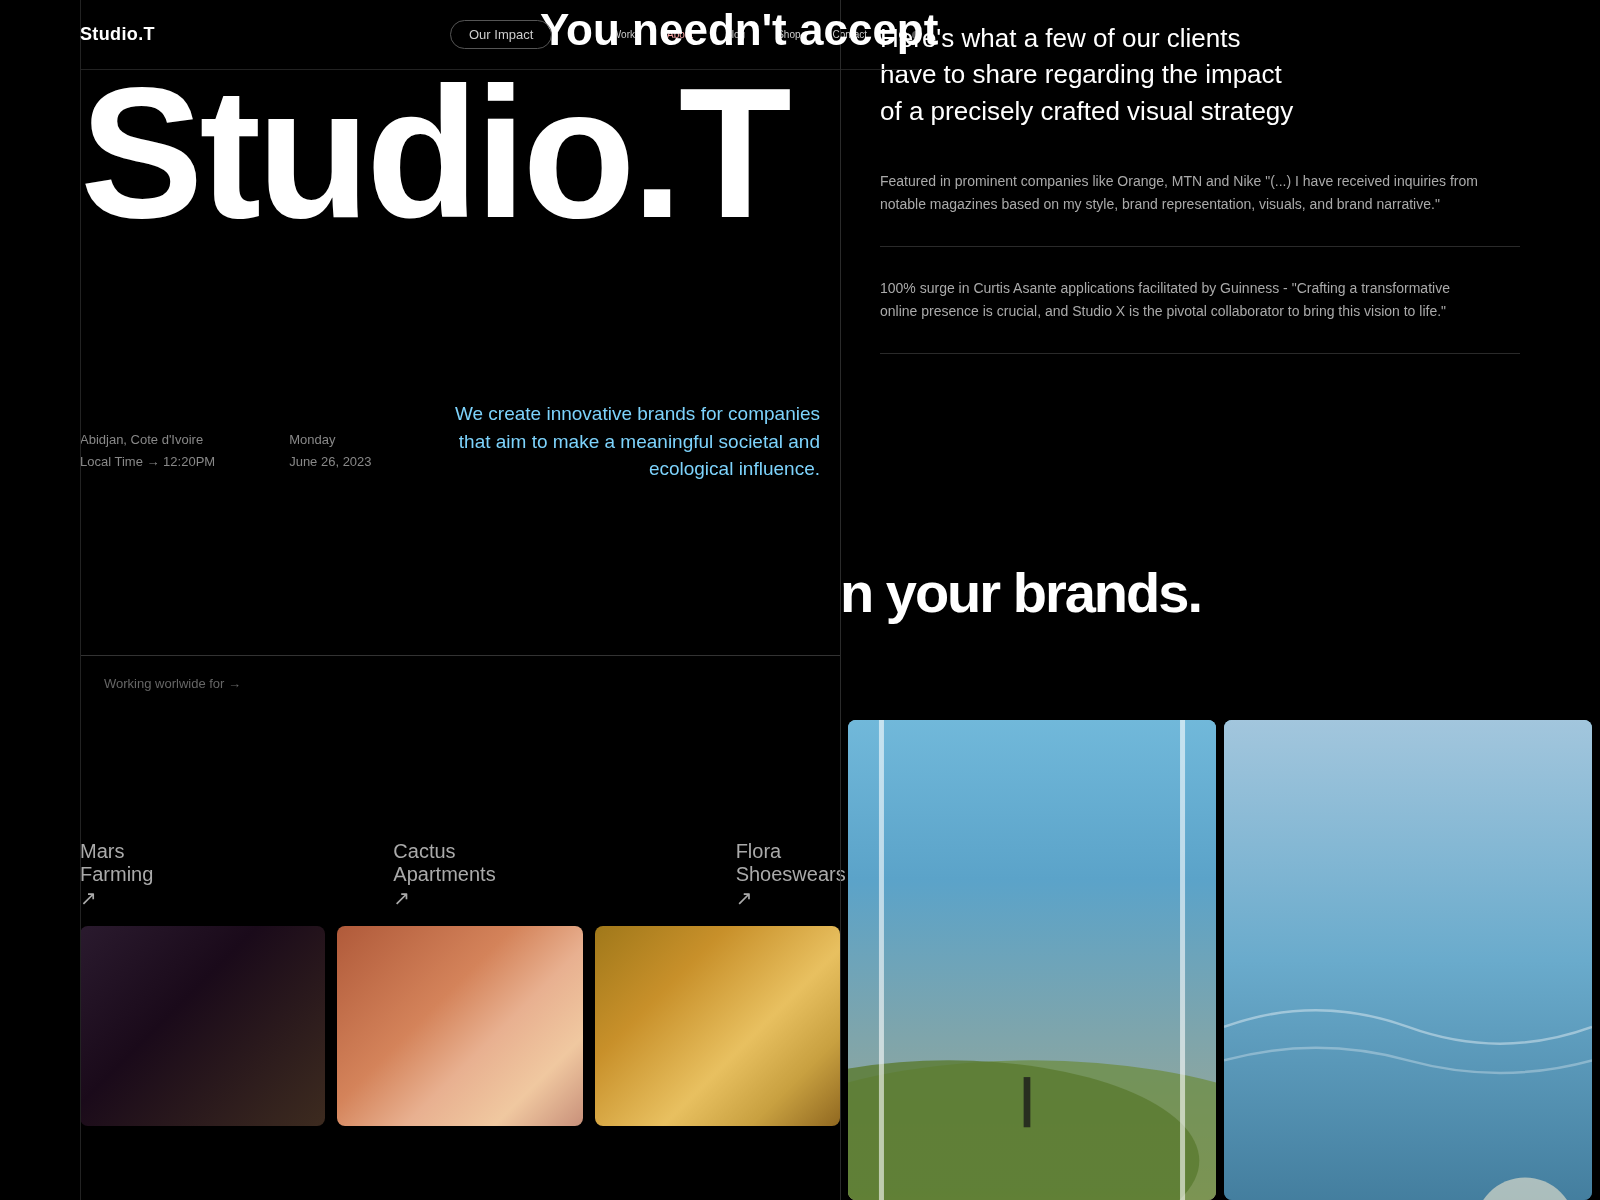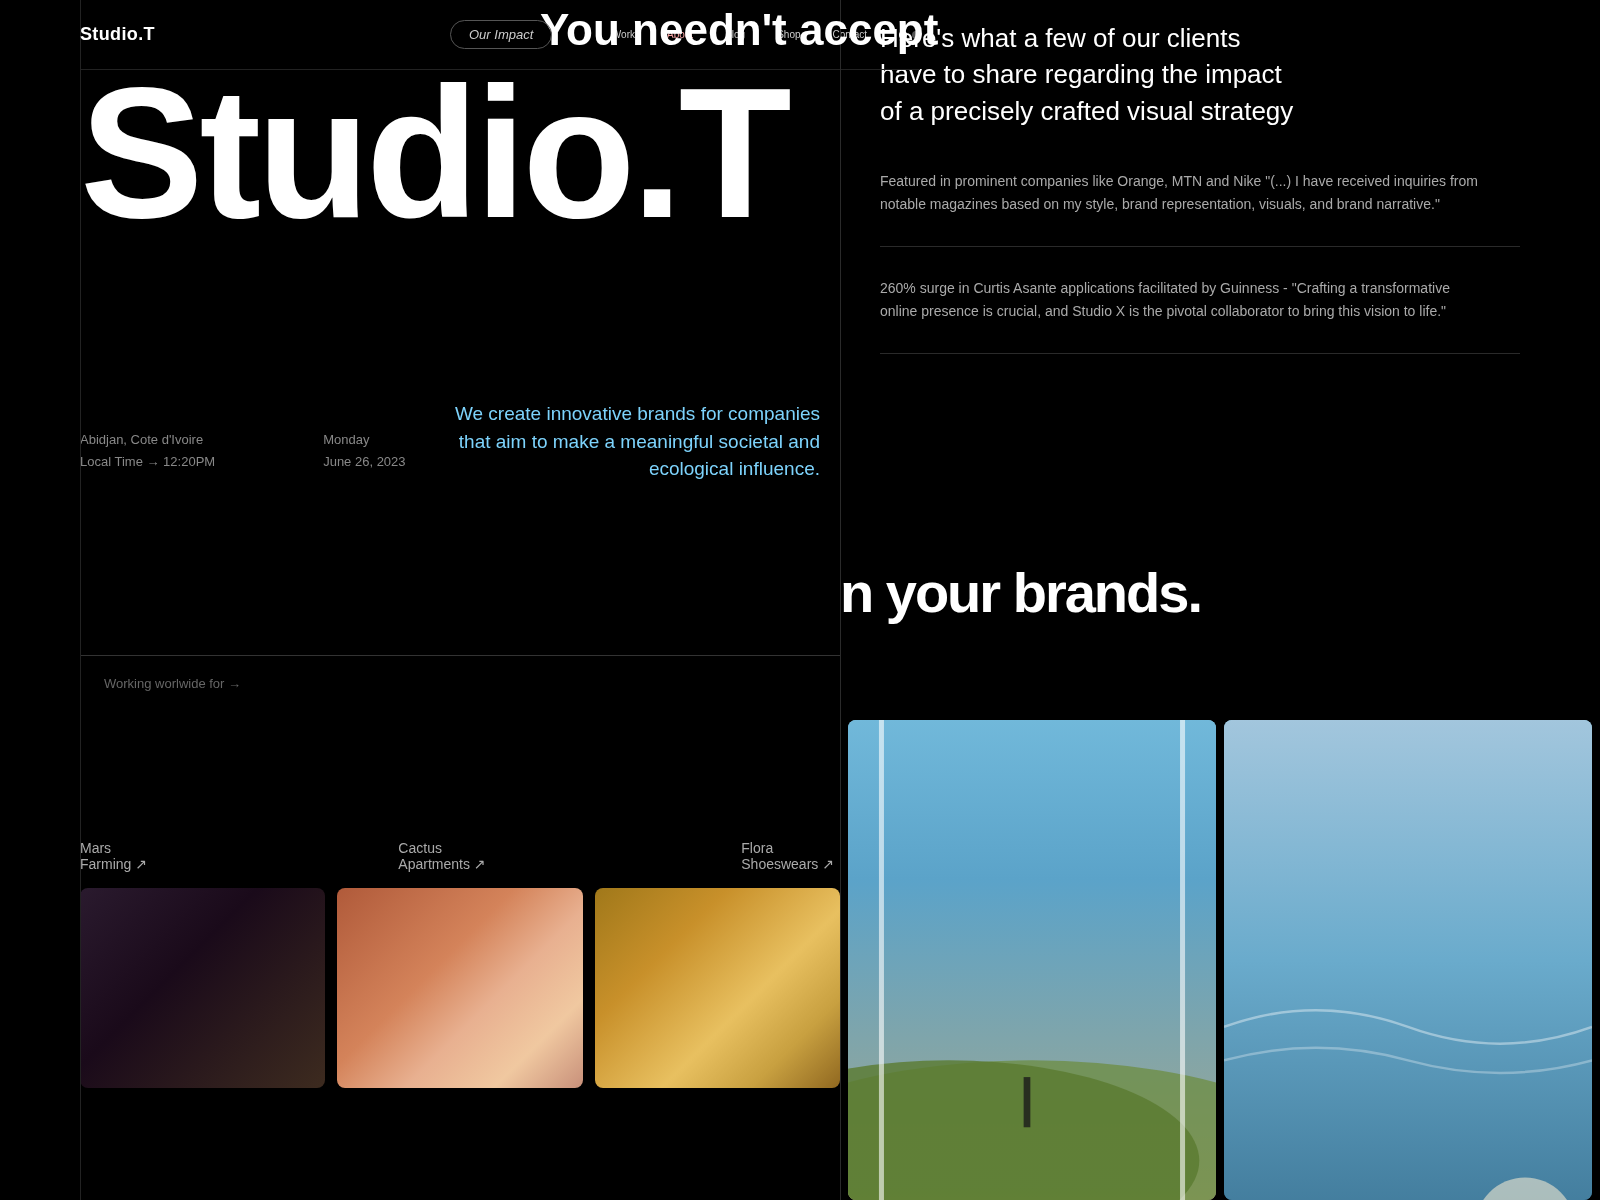--- a/index.html
+++ b/index.html
@@ -86,21 +86,21 @@
       letter-spacing: -4px;
       white-space: nowrap;
     }
 
     
     .meta-info {
       position: absolute;
       top: 430px;
       left: 80px;
       display: flex;
-      gap: 108px;
+      gap: 74px;
       z-index: 5;
     }
 
     .meta-block {
       display: flex;
       flex-direction: column;
       gap: 2px;
     }
 
     .meta-text {
@@ -164,21 +164,21 @@
       z-index: 5;
     }
 
     .projects-header {
       display: flex;
       gap: 240px;
       margin-bottom: 16px;
     }
 
     .project-label {
-      font-size: 14px;
+      font-size: 20px;
       color: #aaa;
       display: flex;
       align-items: center;
       gap: 6px;
     }
 
     .project-cards {
       display: grid;
       grid-template-columns: 1fr 1fr 1fr;
       gap: 12px;
@@ -298,21 +298,20 @@
     .our-impact-pill {
       position: absolute;
       top: 20px;
       left: 450px;
       border: 1px solid #555;
       border-radius: 20px;
       padding: 6px 18px;
       font-size: 13px;
       color: #ccc;
       z-index: 20;
-      font-style: italic;
     }
 
     .you-neednt-text {
       position: absolute;
       top: 5px;
       left: 540px;
       font-size: 44px;
       font-weight: 700;
       color: #fff;
       z-index: 15;
@@ -399,21 +398,21 @@
 
 <div class="testimonials-header">
   <p class="testimonials-headline">Here's what a few of our clients have to share regarding the impact of a precisely crafted visual strategy</p>
 </div>
 
 <div class="testimonials-list">
   <div class="testimonial-item">
     <p class="testimonial-text">Featured in prominent companies like Orange, MTN and Nike "(...) I have received inquiries from notable magazines based on my style, brand representation, visuals, and brand narrative."</p>
   </div>
   <div class="testimonial-item">
-    <p class="testimonial-text">260% surge in Curtis Asante applications facilitated by Guinness - "Crafting a transformative online presence is crucial, and Studio X is the pivotal collaborator to bring this vision to life."</p>
+    <p class="testimonial-text">100% surge in Curtis Asante applications facilitated by Guinness - "Crafting a transformative online presence is crucial, and Studio X is the pivotal collaborator to bring this vision to life."</p>
   </div>
 </div>
 
 <div class="large-tagline">n your brands.</div>
 
 <div class="photo-grid">
   <div class="photo-item photo-landscape">
     
     <svg width="100%" height="100%" viewBox="0 0 220 480" preserveAspectRatio="xMidYMid slice">
       <defs>

